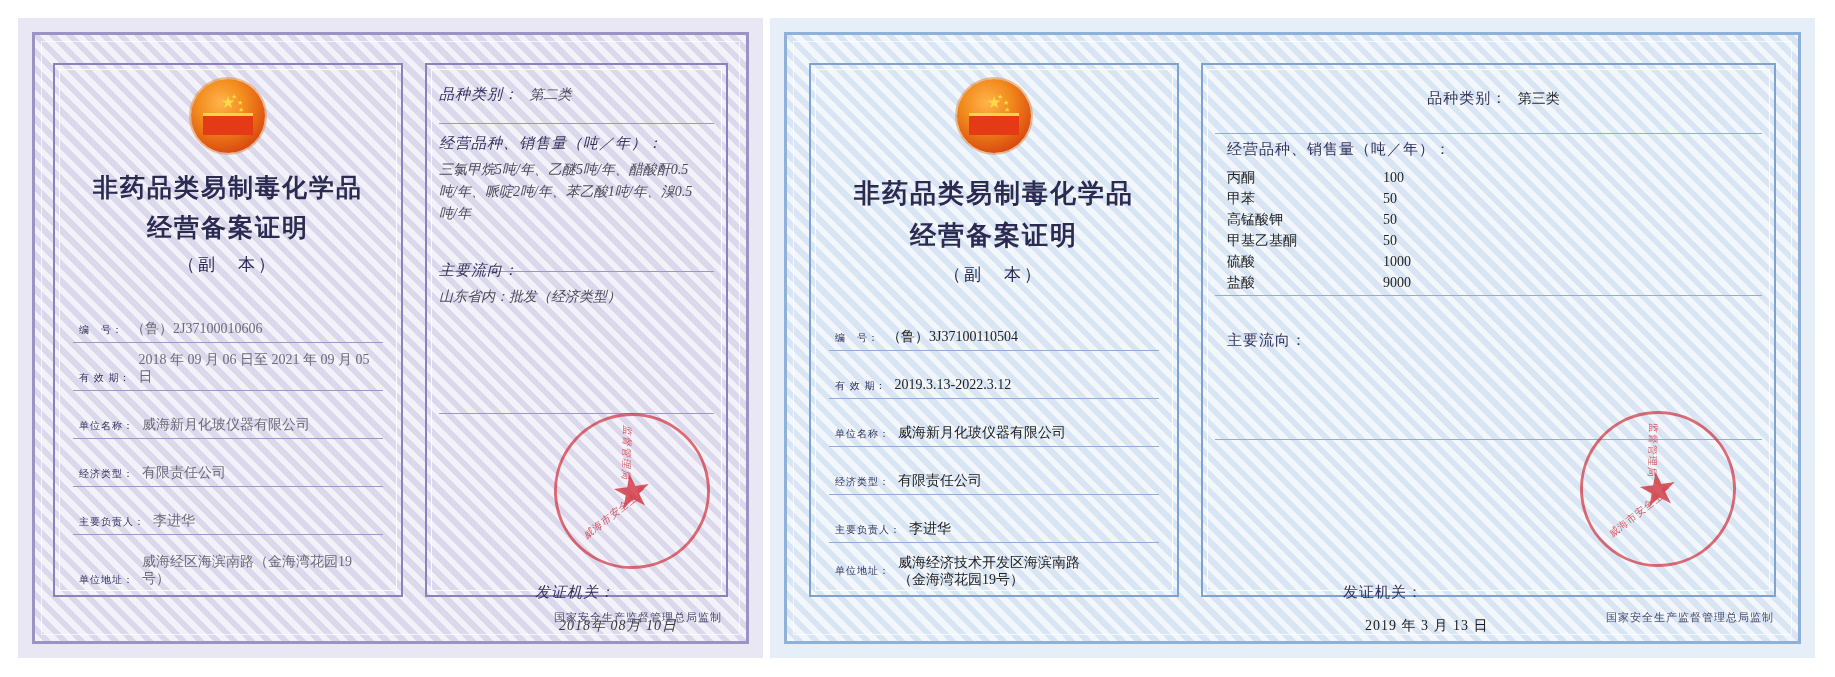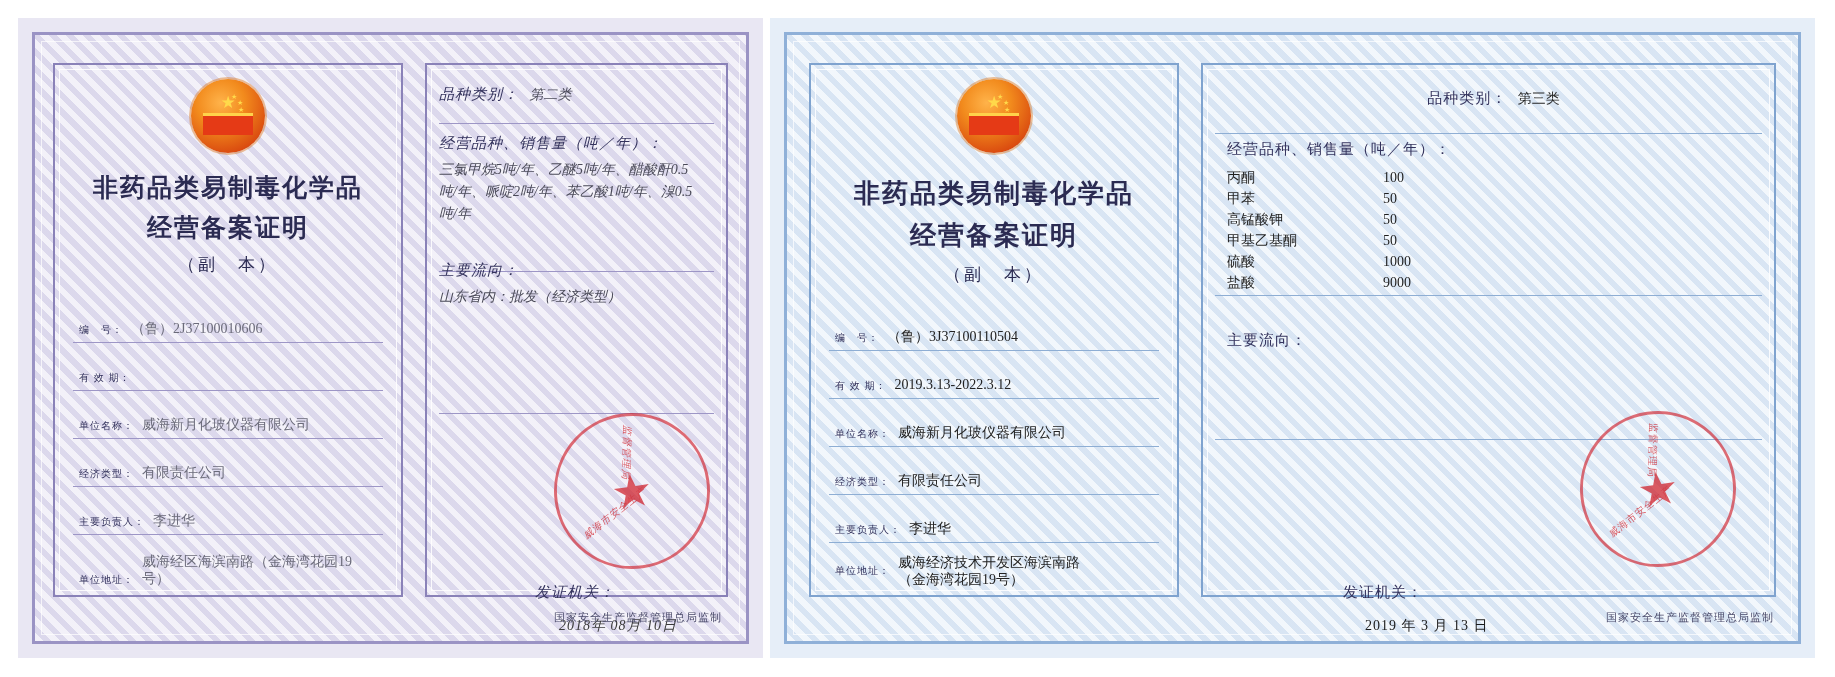--- a/index.html
+++ b/index.html
@@ -225,20 +225,21 @@
         </div>
         <div class="cert-subtitle">（副　本）</div>
 
         <div class="fields">
           <div class="field-row">
             <span class="field-label">编　号：</span>
             <span class="field-value">（鲁）2J37100010606</span>
           </div>
           <div class="field-row">
             <span class="field-label">有 效 期：</span>
+            <span class="field-value">2018 年 09 月 06 日至 2021 年 09 月 05 日</span>
           </div>
           <div class="field-row">
             <span class="field-label">单位名称：</span>
             <span class="field-value">威海新月化玻仪器有限公司</span>
           </div>
           <div class="field-row">
             <span class="field-label">经济类型：</span>
             <span class="field-value">有限责任公司</span>
           </div>
           <div class="field-row">

